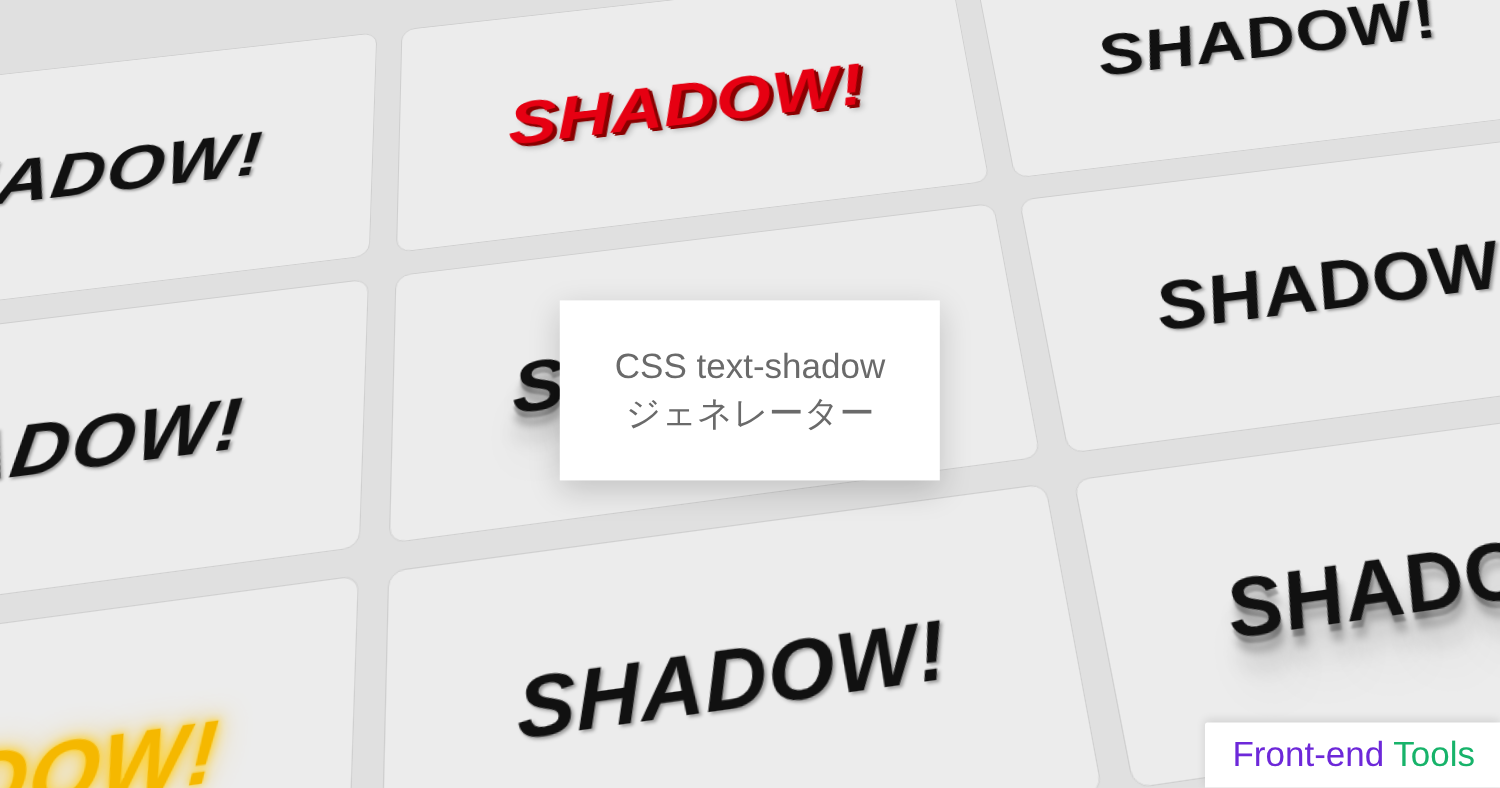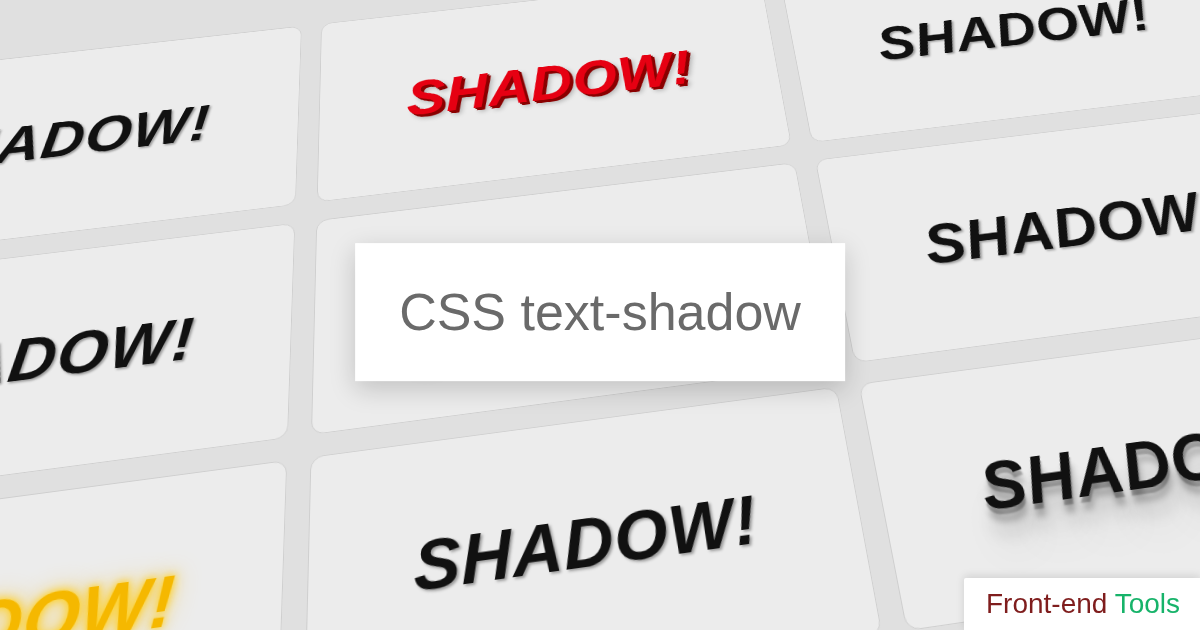--- a/index.html
+++ b/index.html
@@ -77,42 +77,42 @@
     position: absolute;
     left: 50%;
     top: 50%;
     transform: translate(-50%, -52%);
     background: #ffffff;
     padding: 34px 44px;
     box-shadow: 0 8px 24px rgba(0,0,0,0.18);
     text-align: center;
   }
   .title-line {
-    font-size: 52px;
+    font-size: 28px;
     font-weight: 400;
     color: #6a6a6a;
     line-height: 1.35;
     font-family: "Yu Gothic", "Hiragino Sans", Meiryo, sans-serif;
     white-space: nowrap;
   }
 
   
   .brand-tab {
     position: absolute;
     right: 0;
     bottom: 0;
     background: #ffffff;
     padding: 10px 20px 10px 22px;
     box-shadow: 0 -2px 8px rgba(0,0,0,0.12);
     font-size: 28px;
     font-weight: 400;
     font-family: "Segoe UI", Arial, sans-serif;
     border-top-left-radius: 2px;
   }
-  .brand-a { color: #7f1d1d; }
+  .brand-a { color: #6d28d9; }
   .brand-b { color: #17b36a; margin-top: 16px; }
 </style>
 </head>
 <body>
 
 <div class="stage">
   <div class="grid">
 
     <div class="card">
       <span class="sample s-plain">SHADOW!</span>
@@ -145,17 +145,18 @@
     </div>
 
     <div class="card">
       
     </div>
   </div>
 </div>
 
 <div class="title-card">
   <div class="title-line">CSS text-shadow</div>
+  <div class="title-line">ジェネレーター</div>
 </div>
 
 <div class="brand-tab">
   <span class="brand-a">Front-end </span><span class="brand-b">Tools</span>
 </div>
 
 </body></html>

